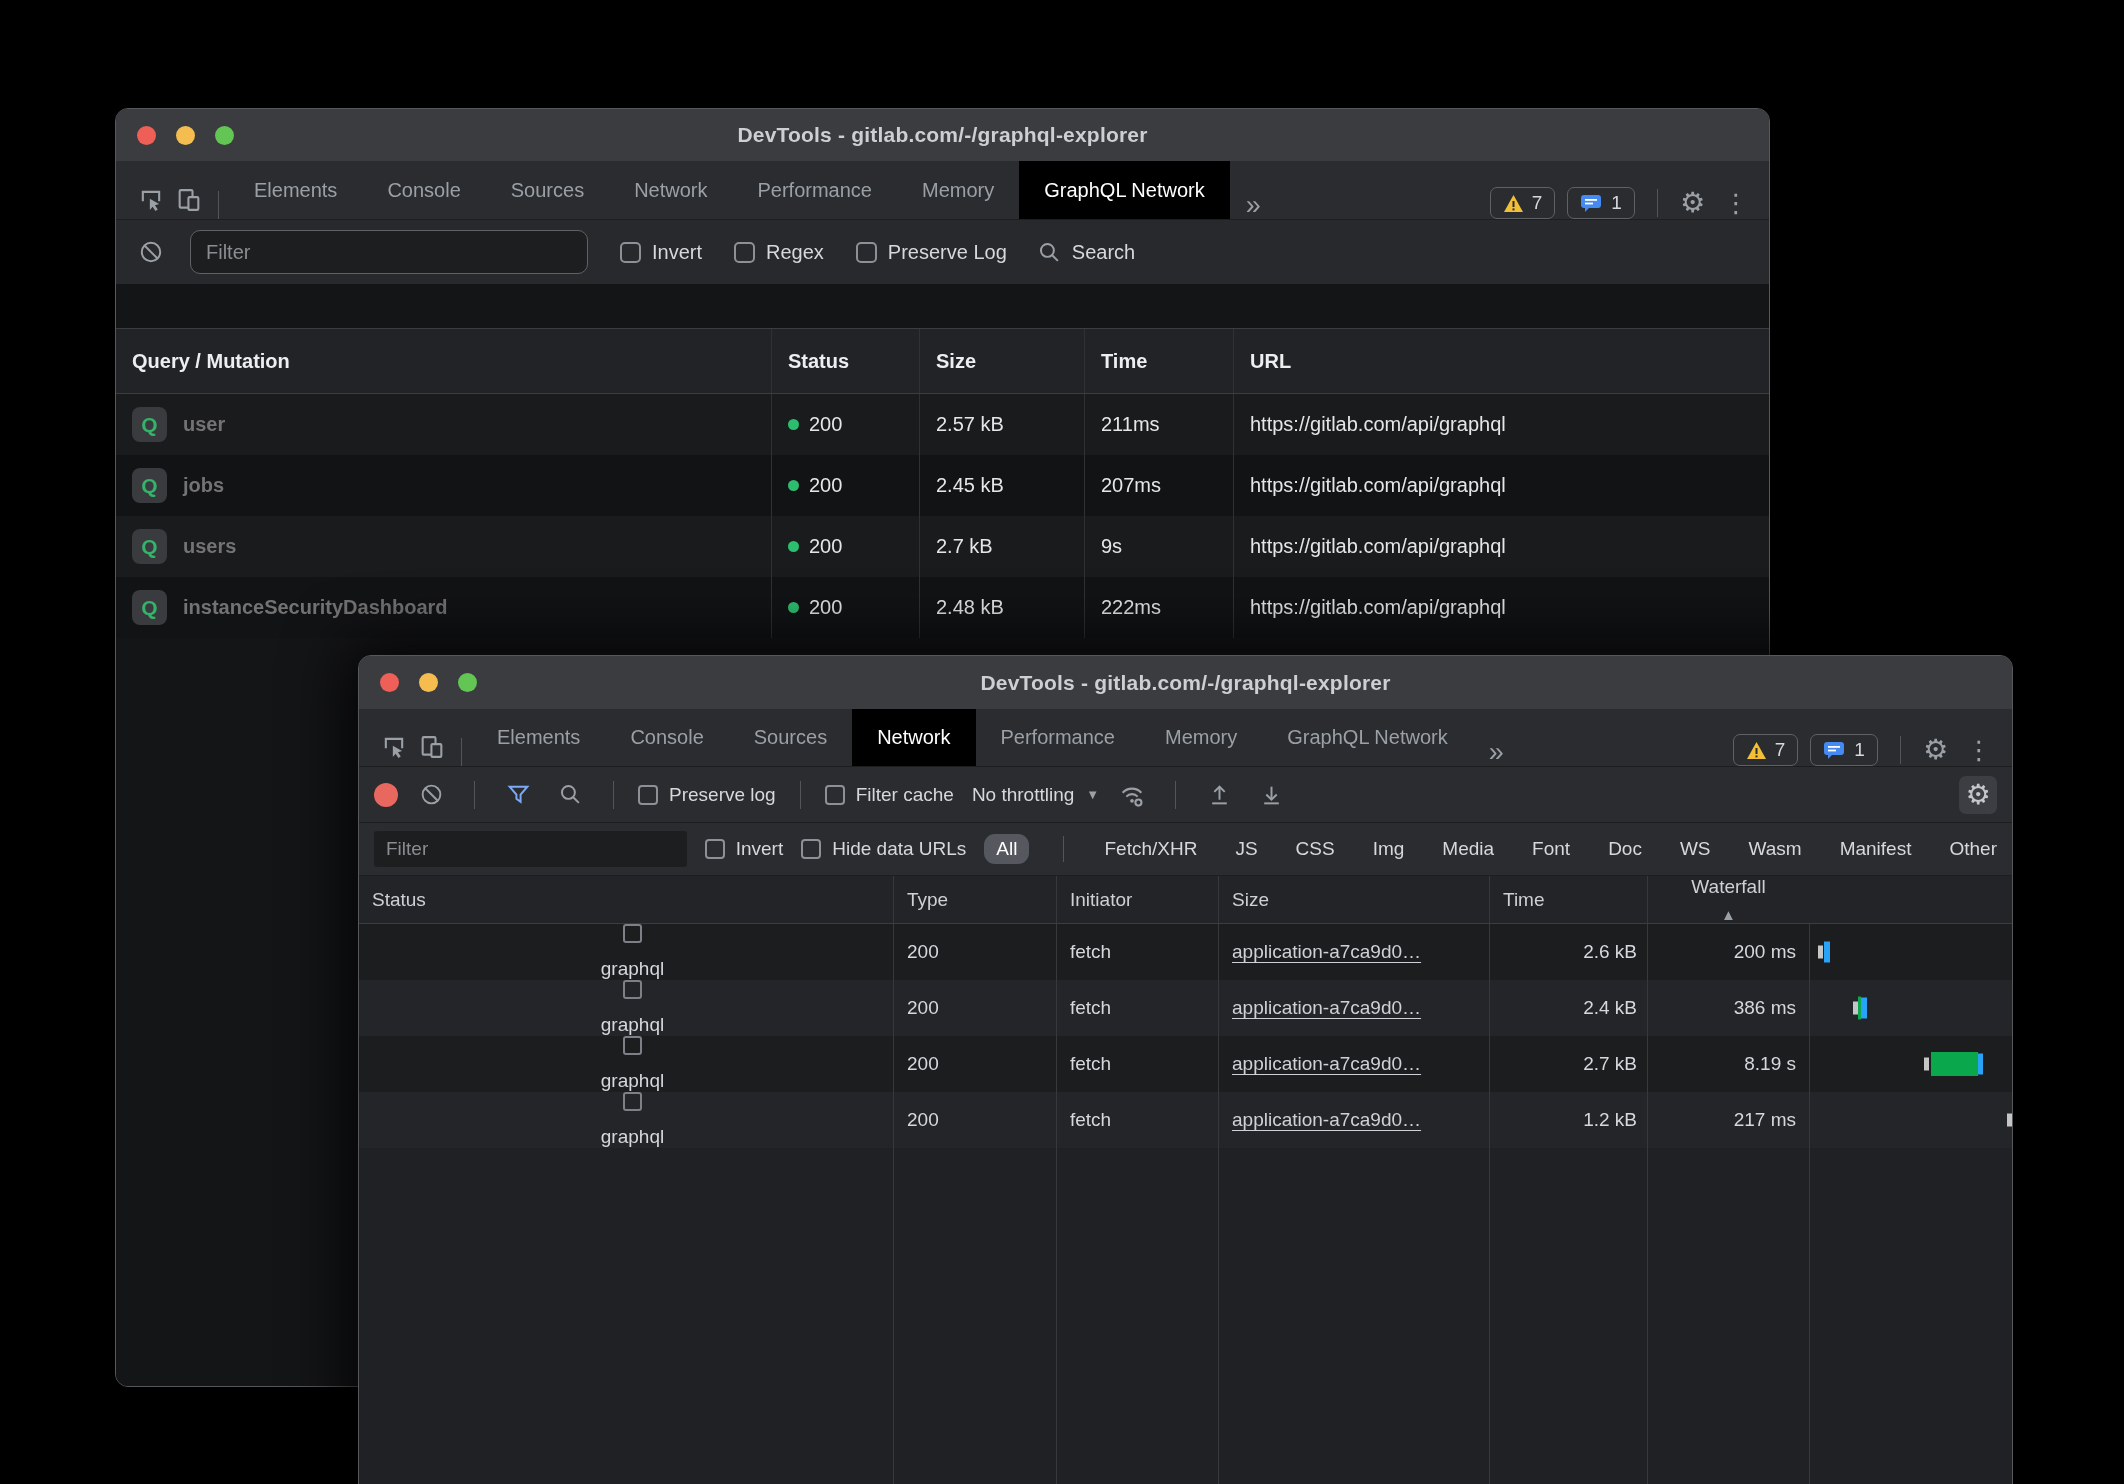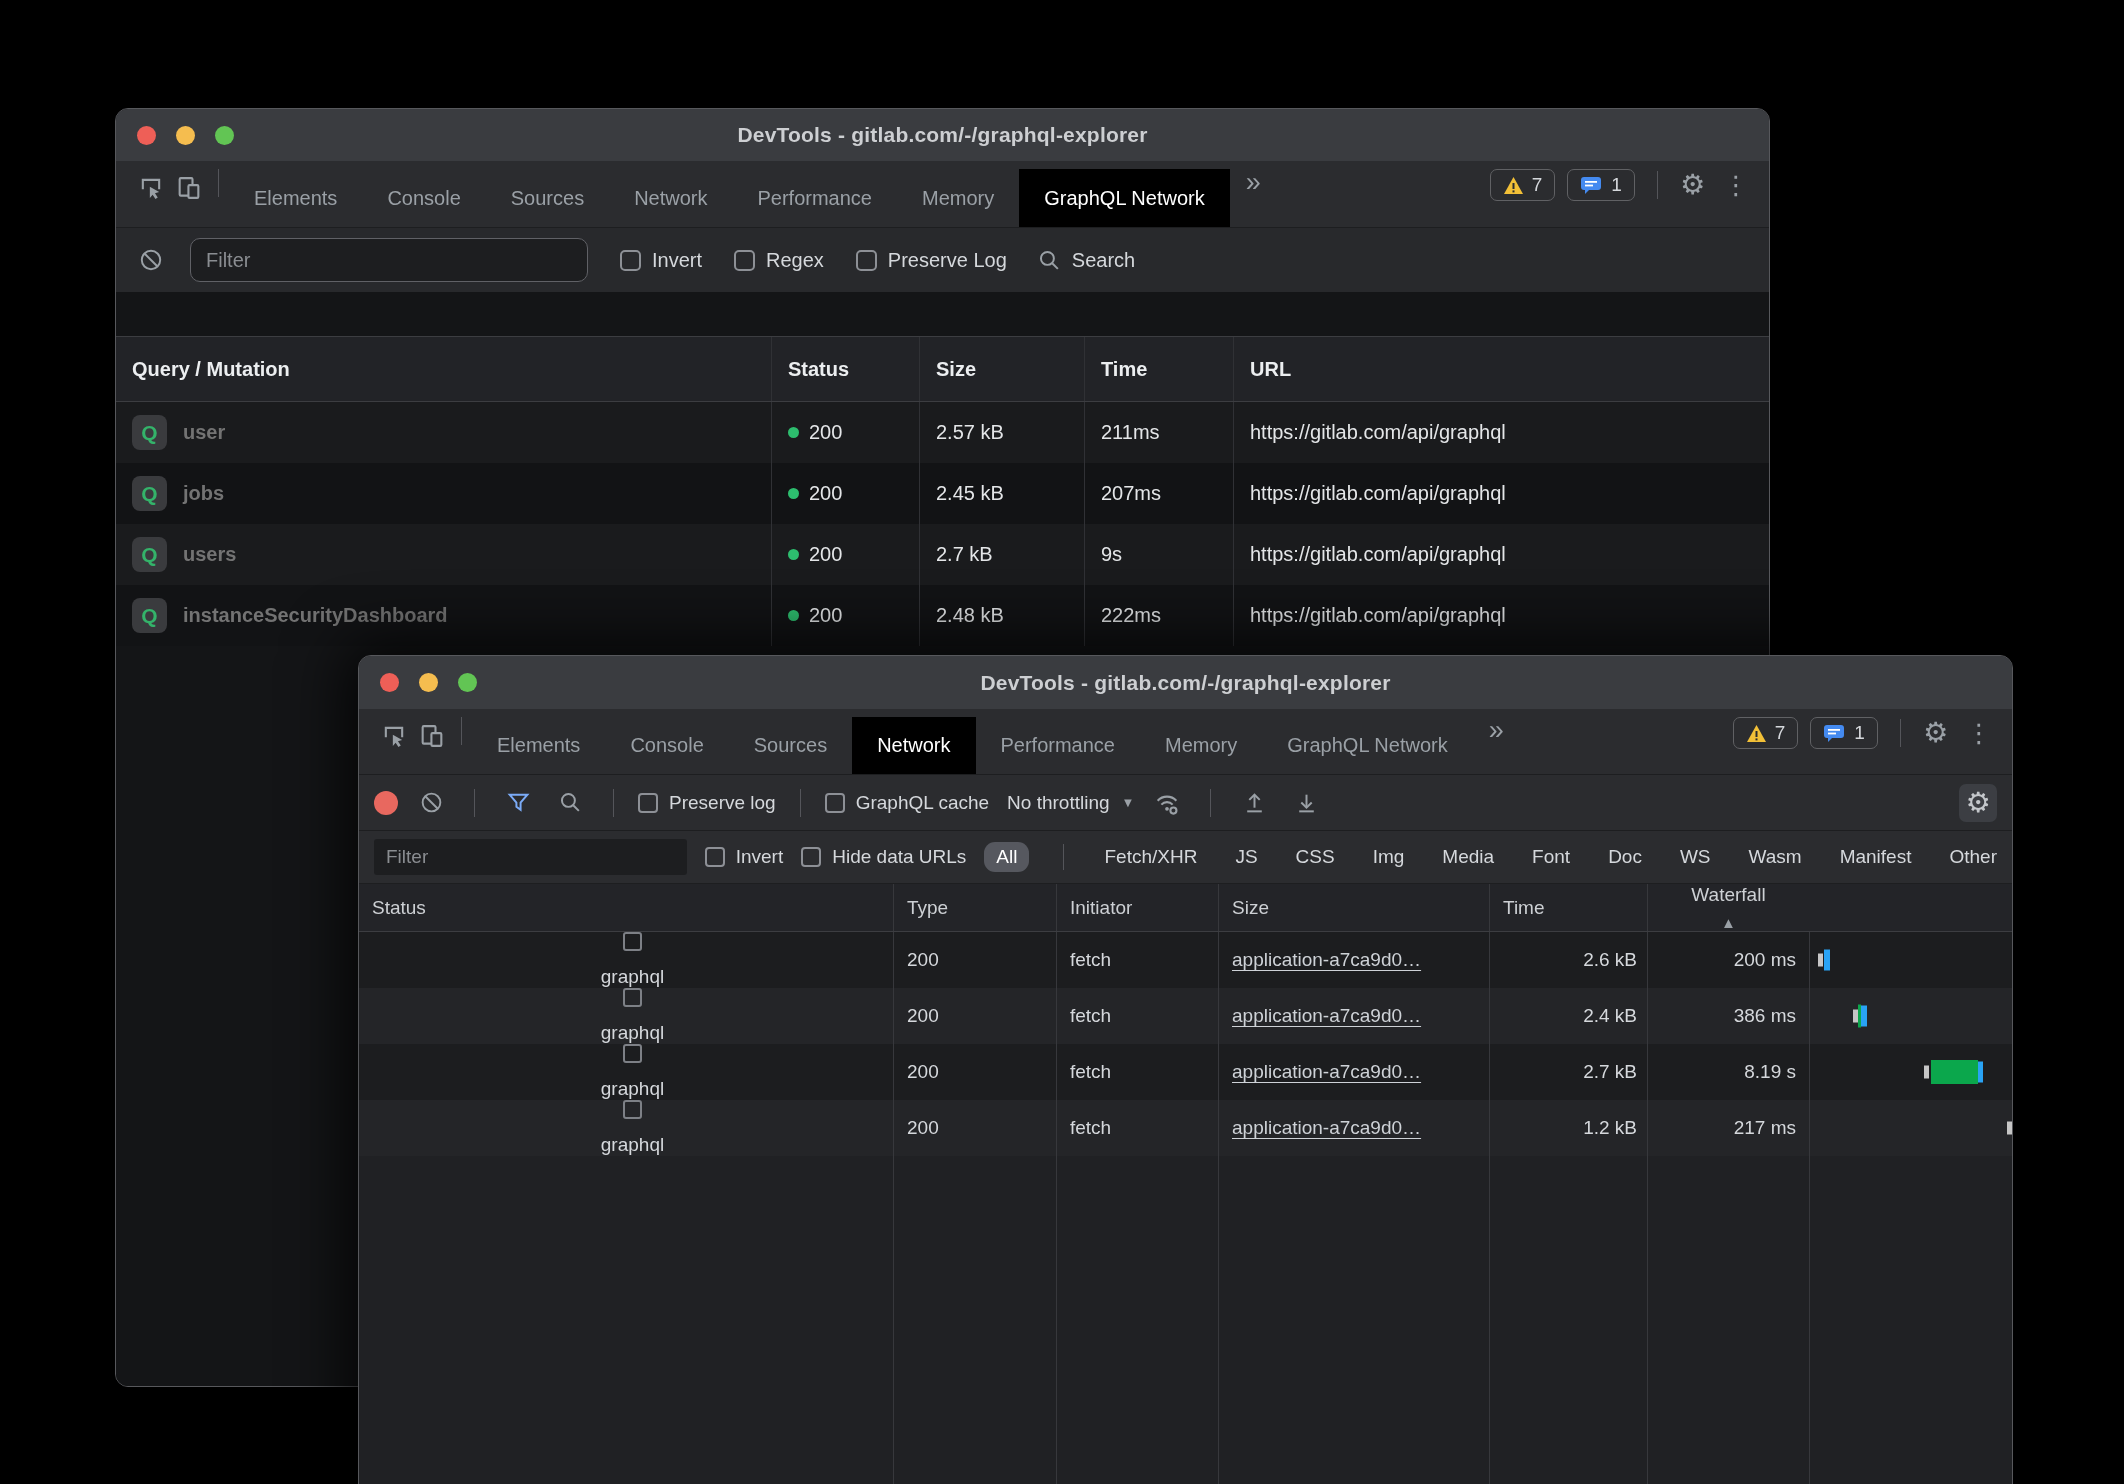--- a/index.html
+++ b/index.html
@@ -22,21 +22,21 @@
   #front-window .titlebar{flex-basis:53px;}
   .traffic{position:absolute;left:21px;top:0;bottom:0;display:flex;align-items:center;gap:20px;}
   .light{width:19px;height:19px;border-radius:50%;}
   .light.red{background:var(--traffic_red);}
   .light.yellow{background:var(--traffic_yellow);}
   .light.green{background:var(--traffic_green);}
   .win-title{position:absolute;inset:0;display:flex;align-items:center;justify-content:center;
     color:#cdcfd2;font-size:21px;font-weight:700;letter-spacing:.2px;}
 
   
-  .tabbar{flex:0 0 58px;background:var(--toolbar);display:flex;align-items:flex-start;padding:8px 14px 0 16px;
+  .tabbar{flex:0 0 58px;background:var(--toolbar);display:flex;align-items:flex-end;padding:0 14px 0 16px;
     border-bottom:1px solid #1d1e20;}
   #front-window .tabbar{flex-basis:57px;}
   .icon-btn{display:flex;align-items:center;justify-content:center;width:38px;height:38px;flex:none;color:var(--text_secondary);}
   .icon-btn svg{display:block;}
   .vsep{width:1px;height:28px;background:var(--vsep);margin:0 10px;flex:none;}
   .tabs{display:flex;align-items:stretch;height:100%;}
   .tab{display:flex;align-items:center;padding:0 25px;font-size:20px;color:var(--text_secondary);white-space:nowrap;}
   .tab.active{background:var(--active_tab_bg);color:var(--active_tab_text);}
   .more-tabs{font-size:27px;color:var(--text_secondary);padding:0 16px;line-height:1;}
   .tab-right{margin-left:auto;display:flex;align-items:center;gap:12px;}
@@ -357,21 +357,21 @@
       </svg>
     </span>
     <span class="vsep"></span>
     <span class="cb-group">
       <span class="cb"></span>
       <span class="cb-label">Preserve log</span>
     </span>
     <span class="vsep"></span>
     <span class="cb-group">
       <span class="cb"></span>
-      <span class="cb-label">GraphQL cache</span>
+      <span class="cb-label">Filter cache</span>
     </span>
     <span class="throttle">
       <span class="throttle-label">No throttling</span>
       <span class="caret">▼</span>
     </span>
     <span class="icon-btn">
       <svg width="28" height="28" viewBox="0 0 24 24" fill="none" stroke="#9aa0a6" stroke-width="1.8">
         <path d="M4 10 a11 11 0 0 1 16 0"></path>
         <path d="M7.2 13.4 a6.5 6.5 0 0 1 9.6 0"></path>
         <circle cx="12" cy="17" r="1.6" fill="#9aa0a6" stroke="none"></circle>

